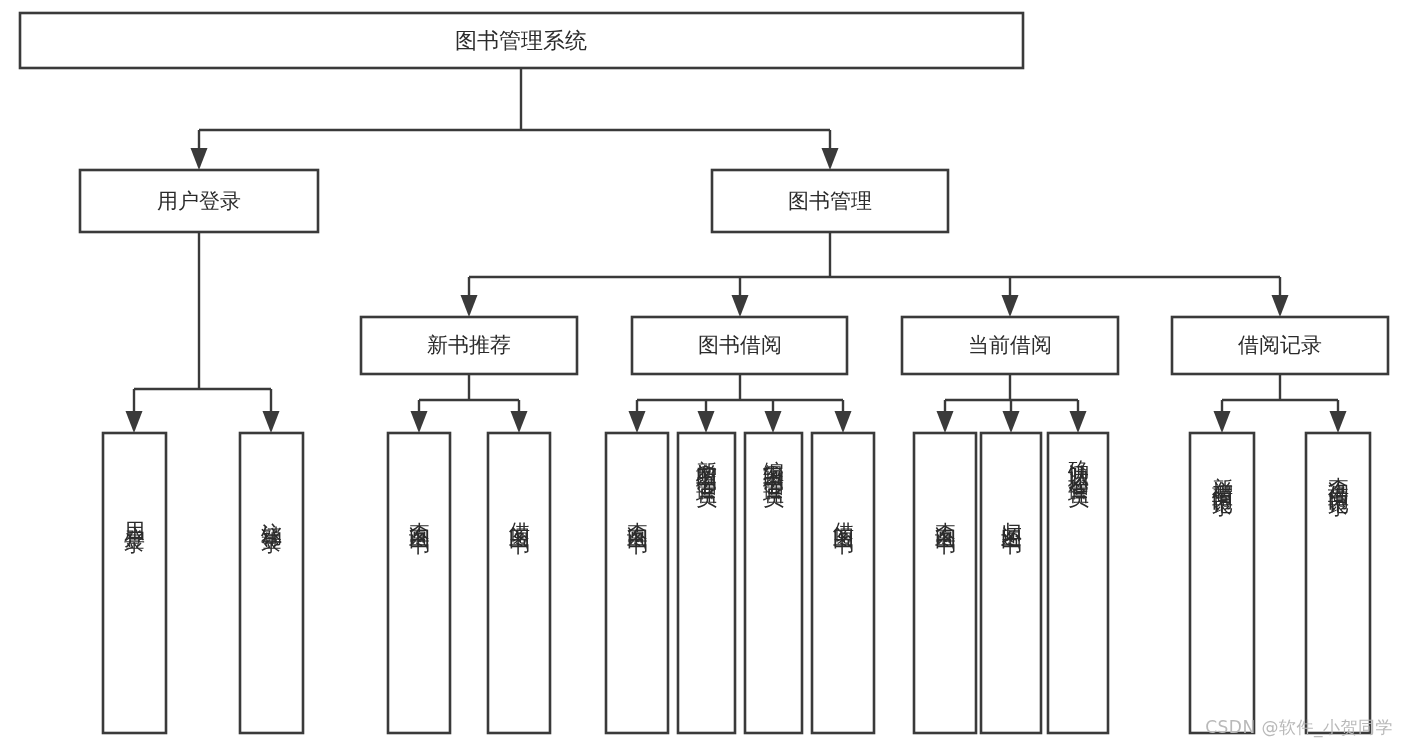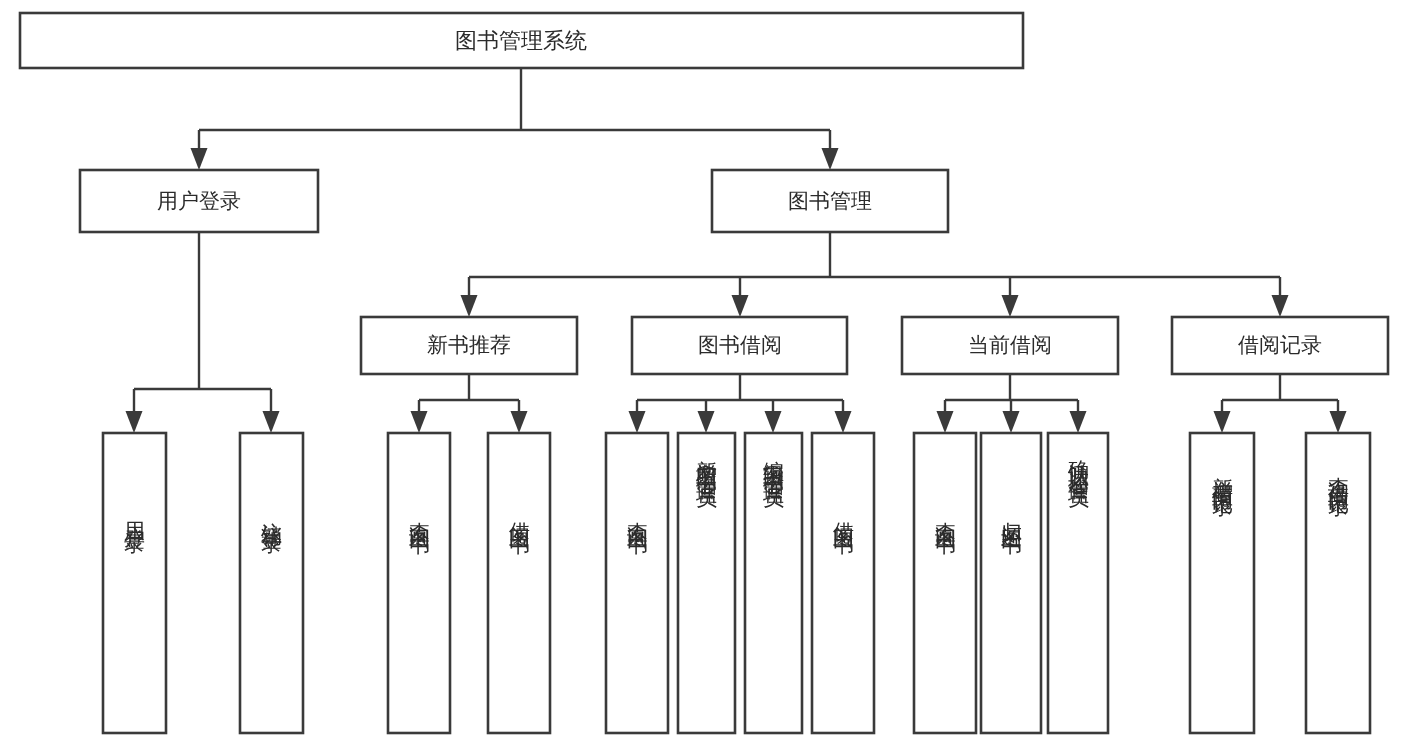--- a/index.html
+++ b/index.html
@@ -264,14 +264,15 @@
   <div class="leaf-label" style="left:773px; top:443px;">编辑图书（管理员）</div>
   <div class="leaf-label" style="left:843px; top:505px;">借阅图书</div>
 
   <div class="leaf-label" style="left:945px; top:505px;">查询图书</div>
   <div class="leaf-label" style="left:1011px; top:505px;">归还图书</div>
   <div class="leaf-label" style="left:1078px; top:443px;">确认归还（管理员）</div>
 
   <div class="leaf-label" style="left:1222px; top:460px;">新增借阅记录</div>
   <div class="leaf-label" style="left:1338px; top:460px;">查询借阅记录</div>
 
+  <div class="watermark">CSDN @软件_小贺同学</div>
 
 </div>
 
 </body></html>

